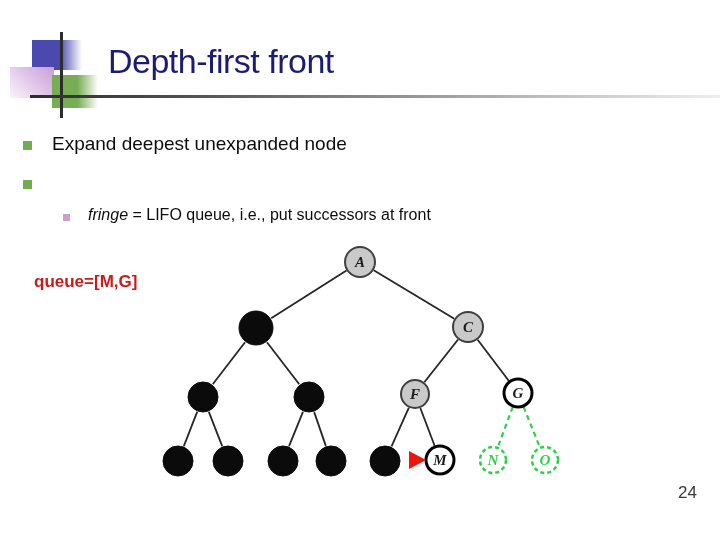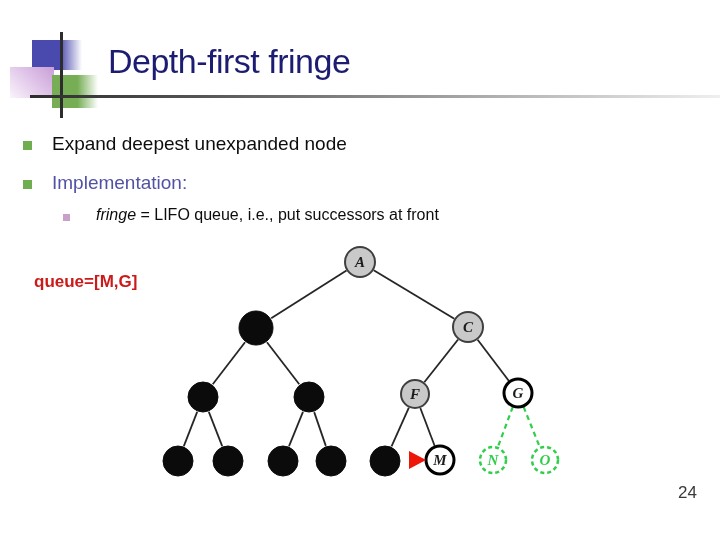--- a/index.html
+++ b/index.html
@@ -38,30 +38,29 @@
 <body>
 
 <div class="slide">
 
   <div class="logo-blue"></div>
   <div class="logo-pink"></div>
   <div class="logo-green"></div>
   <div class="logo-vline"></div>
   <div class="title-rule"></div>
 
-  <div class="title">Depth-first fringe</div>
+  <div class="title">Depth-first front</div>
 
   <div class="bullet-sq" style="left:23px;top:141px;"></div>
   <div class="b-text" style="left:52px;top:133px;">Expand deepest unexpanded node</div>
 
   <div class="bullet-sq" style="left:23px;top:180px;"></div>
-  <div class="b-text b-impl" style="left:52px;top:172px;">Implementation:</div>
 
   <div class="sub-sq" style="left:63px;top:214px;"></div>
-  <div class="sub-text" style="left:88px;top:206px;margin-left:8px;"><span class="it">fringe</span><span> = LIFO queue, i.e., put successors at front</span></div>
+  <div class="sub-text" style="left:88px;top:206px;"><span class="it">fringe</span><span> = LIFO queue, i.e., put successors at front</span></div>
 
   <div class="red-note" style="left:18px;top:272px;margin-left:16px;">queue=[M,G]</div>
 
   <svg id="tree-svg" width="720" height="540" viewBox="0 0 720 540">
       <line x1="346.49072927707306" y1="270.57319103570364" x2="271.1979295632928" y2="318.3551600848334" stroke="#262626" stroke-width="1.8"></line>
       <line x1="373.7086742158752" y1="270.2505909632582" x2="454.2913257841248" y2="318.7494090367418" stroke="#262626" stroke-width="1.8"></line>
       <line x1="245.03520705712813" y1="342.2749191143049" x2="212.74648261588612" y2="384.31118300950675" stroke="#262626" stroke-width="1.8"></line>
       <line x1="266.9647929428719" y1="342.2749191143049" x2="299.2535173841139" y2="384.31118300950675" stroke="#262626" stroke-width="1.8"></line>
       <line x1="458.07355083706267" y1="339.54853007390193" x2="424.30604609025374" y2="382.23575305571694" stroke="#262626" stroke-width="1.8"></line>
       <line x1="477.6617230079274" y1="339.7534743704642" x2="508.9421346800681" y2="381.04361777768986" stroke="#262626" stroke-width="1.8"></line>

